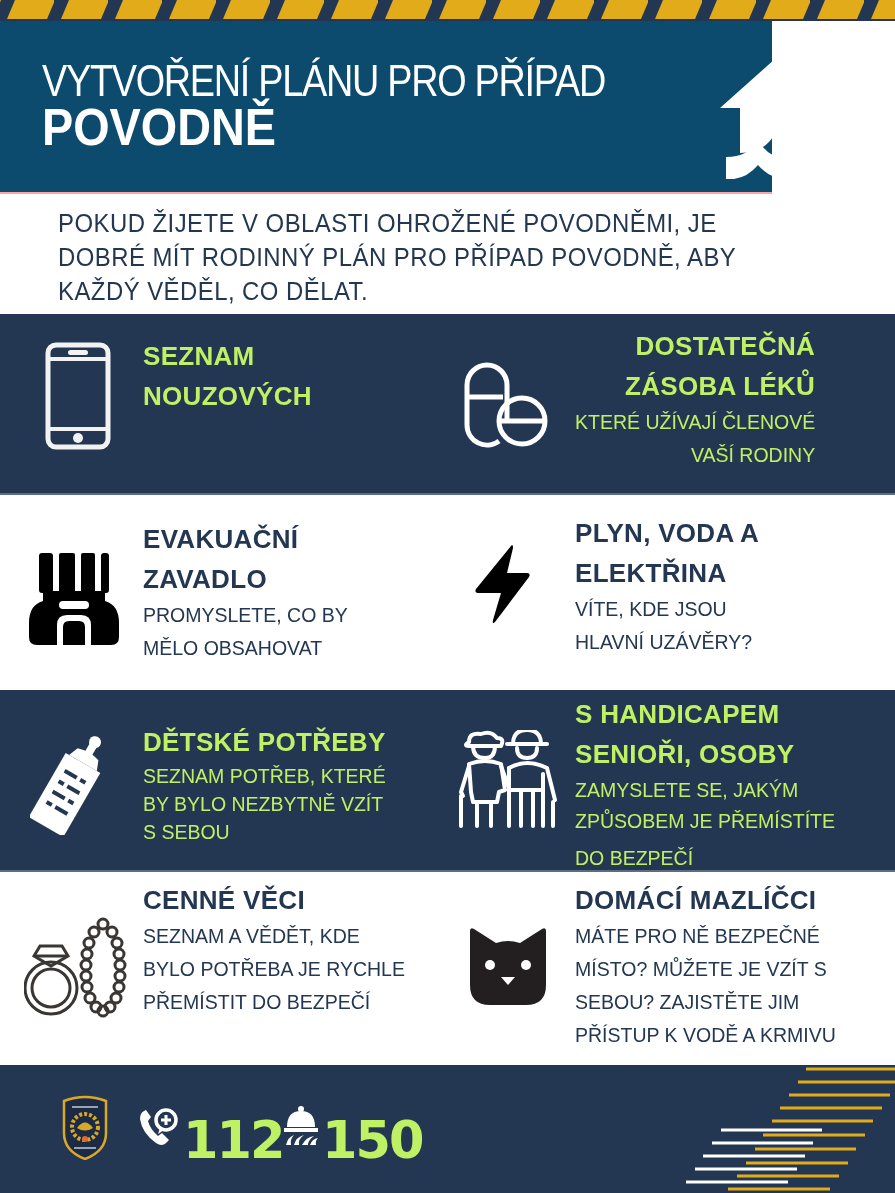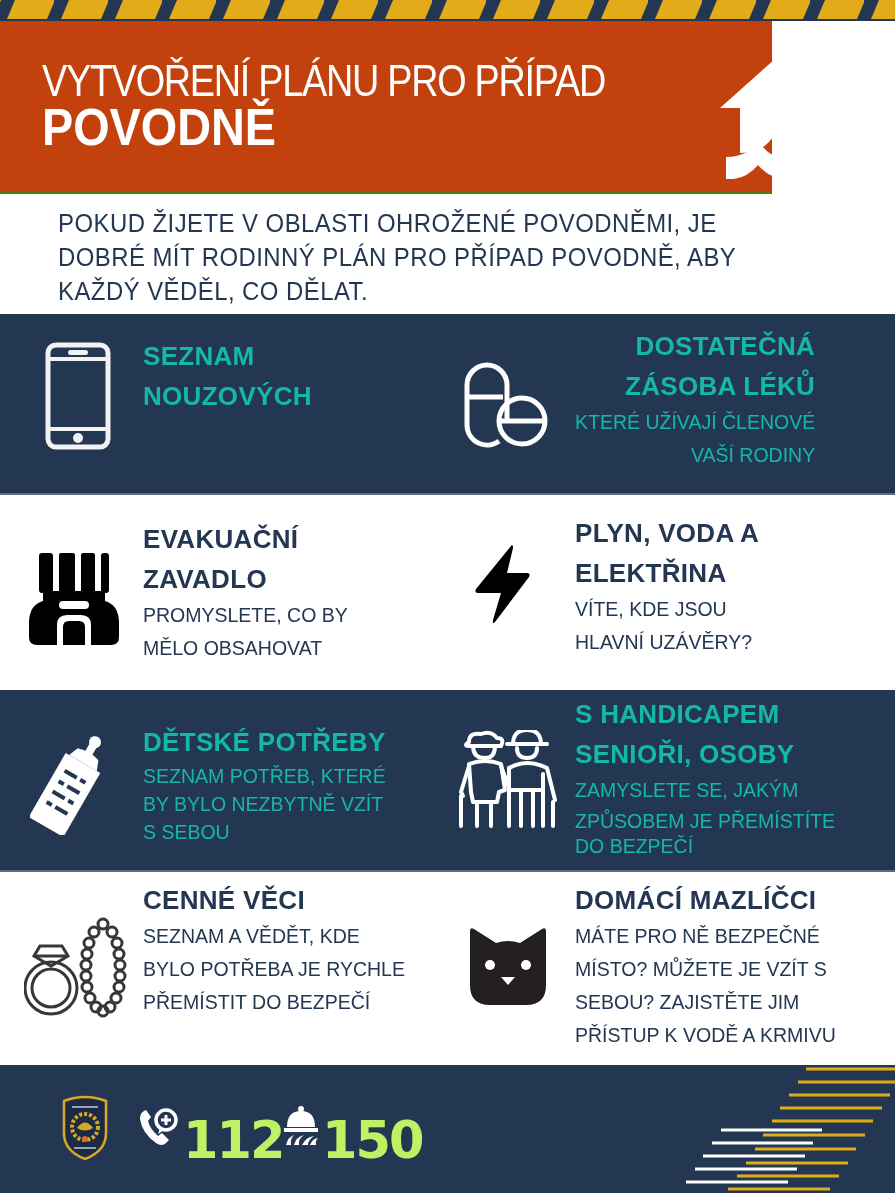--- a/index.html
+++ b/index.html
@@ -1,32 +1,32 @@
 <!DOCTYPE html>
 <html><head>
 <meta charset="utf-8">
 <style>
   html, body { margin: 0; padding: 0; }
   body { width: 895px; height: 1193px; position: relative; overflow: hidden; background: #ffffff; font-family: "Liberation Sans", sans-serif; }
   .stripe { position: absolute; left: 0; top: 0; width: 895px; height: 21px; background: #243752; overflow: hidden; }
-  .header { position: absolute; left: 0; top: 21px; width: 772px; height: 173px; background: #c2410c; border-bottom: 2px solid #4d7c0f; box-sizing: border-box; }
+  .header { position: absolute; left: 0; top: 21px; width: 772px; height: 173px; background: #0c4a6e; border-bottom: 2px solid #fca5a5; box-sizing: border-box; }
   .title-1 { position: absolute; left: 42px; top: 36px; color: #ffffff; font-size: 44px; font-weight: normal; letter-spacing: -1.5px; transform: scaleX(0.86); transform-origin: left top; white-space: nowrap; line-height: 48px; }
   .title-2 { position: absolute; left: 42px; top: 78px; color: #ffffff; font-size: 52px; font-weight: bold; transform: scaleX(0.9); transform-origin: left top; white-space: nowrap; line-height: 56px; }
   .house { position: absolute; left: 718px; top: 20px; }
   .intro { position: absolute; left: 0; top: 194px; width: 796px; height: 120px; background: #ffffff; }
   .intro p { position: absolute; left: 58px; top: 12px; margin: 0; width: 800px; color: #243752; font-size: 26px; line-height: 34px; letter-spacing: 0.5px; transform: scaleX(0.92); transform-origin: left top; }
   .row { position: absolute; left: 0; width: 895px; }
   .row.dark { background: #243752; border-bottom: 2px solid #5c6c82; box-sizing: border-box; }
   .row.light { background: #ffffff; }
   .cell { position: absolute; top: 0; height: 100%; width: 447px; }
   .cell .icon { position: absolute; }
   .cell .txt { position: absolute; }
   .h { font-weight: bold; font-size: 26px; line-height: 40px; letter-spacing: 0.3px; white-space: nowrap; }
   .s { font-size: 19.5px; line-height: 33px; white-space: nowrap; }
-  .dark .h, .dark .s { color: #14b8a6; }
+  .dark .h, .dark .s { color: #bef264; }
   .light .h, .light .s { color: #243752; }
   .footer { position: absolute; left: 0; top: 1065px; width: 895px; height: 128px; background: #243752; }
   .num { position: absolute; color: #bef264; font-weight: bold; font-size: 51px; letter-spacing: -2px; top: 46px; font-family: "DejaVu Sans", sans-serif; }
 </style>
 </head>
 <body>
 
 <div class="stripe">
   <svg width="895" height="21" viewBox="0 0 895 21">
     <defs>
@@ -156,21 +156,21 @@
         <path d="M54 38 L54 96 M66 62 L66 96 M78 62 L78 96 M88 44 L88 96"></path>
         <line x1="54" y1="60" x2="88" y2="60"></line>
         <line x1="98" y1="72" x2="98" y2="96"></line>
       </g>
     </svg>
     <div class="txt" style="left:128px;top:4px;">
       <div class="h">S HANDICAPEM</div>
       <div class="h">SENIOŘI, OSOBY</div>
       <div class="s">ZAMYSLETE SE, JAKÝM</div>
       <div class="s" style="line-height:28px;">ZPŮSOBEM JE PŘEMÍSTÍTE</div>
-      <div class="s" style="line-height:22px;">DO BEZPEČÍ</div>
+      <div class="s" style="line-height:22px;margin-top:12px;">DO BEZPEČÍ</div>
     </div>
   </div>
 </div>
 
 <div class="row light" style="top:872px;height:193px;">
   <div class="cell" style="left:0;">
     <svg class="icon" style="left:24px;top:44px;" width="104" height="102" viewBox="0 0 104 102">
       <g fill="none" stroke="#3a3633" stroke-width="3">
         <polygon points="10,40 16,30 38,30 44,40 27,50"></polygon>
         <line x1="10" y1="40" x2="44" y2="40"></line>

